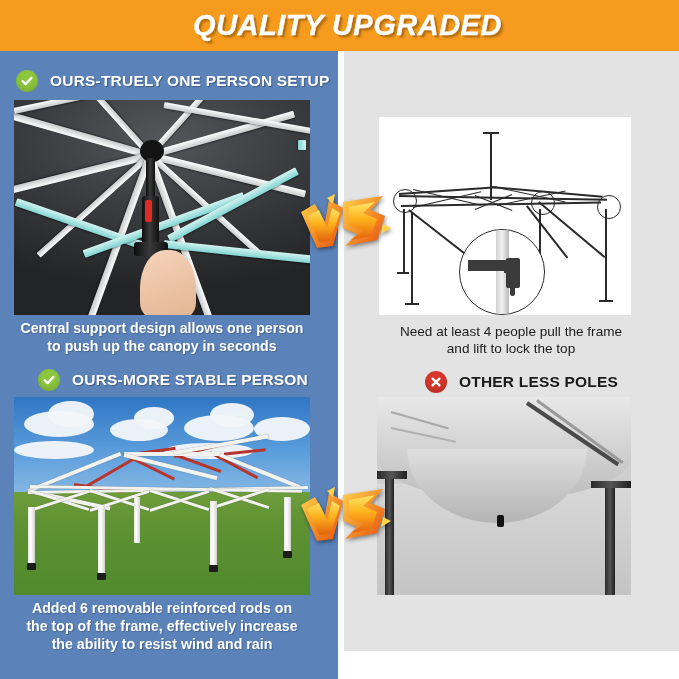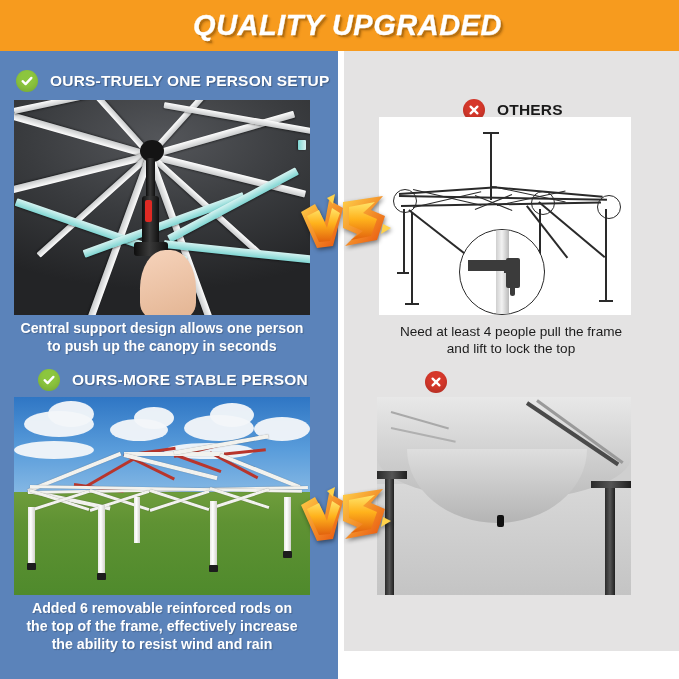--- a/index.html
+++ b/index.html
@@ -211,28 +211,20 @@
     <div class="leg" style="left:270px;top:100px;width:7px;height:56px;"></div>
     <div class="foot" style="left:269px;top:154px;width:9px;height:7px;"></div>
   </div>
 
   <div class="cap light" style="left:12px;top:600px;width:300px;white-space:pre-line;">Added 6 removable reinforced rods on
 the top of the frame, effectively increase
 the ability to resist wind and rain</div>
 
   <div class="panel-right"></div>
 
-  <div class="sec-head other" style="left:463px;top:99px;">
-    <span class="ic cross">
-      <svg width="14" height="14" viewBox="0 0 14 14">
-          <path d="M3.6 3.6 L10.4 10.4 M10.4 3.6 L3.6 10.4" fill="none" stroke="#fff" stroke-width="2.3" stroke-linecap="round"></path>
-        </svg>
-    </span>
-    <span class="label">OTHERS</span>
-  </div>
 
   <div class="media p3" style="left:379px;top:117px;width:252px;height:198px;">
 
     <div class="dline" style="left:111px;top:15px;width:2px;height:68px;"></div>
     <div class="dline" style="left:104px;top:15px;width:16px;height:1.6px;"></div>
 
     <div class="dline" style="left:20px;top:76px;width:98px;height:1.6px;transform:rotate(-4deg);"></div>
     <div class="dline" style="left:112px;top:69px;width:112px;height:1.6px;transform:rotate(5deg);"></div>
     <div class="dline" style="left:20px;top:78px;width:208px;height:1.6px;transform:rotate(1deg);"></div>
     <div class="dline" style="left:22px;top:88px;width:200px;height:1.6px;transform:rotate(-1deg);"></div>
@@ -272,20 +264,21 @@
 
   <div class="cap dark" style="left:350px;top:323px;width:322px;white-space:pre-line;">Need at least 4 people pull the frame
 and lift to lock the top</div>
 
   <div class="sec-head other" style="left:425px;top:371px;">
     <span class="ic cross">
       <svg width="14" height="14" viewBox="0 0 14 14">
           <path d="M3.6 3.6 L10.4 10.4 M10.4 3.6 L3.6 10.4" fill="none" stroke="#fff" stroke-width="2.3" stroke-linecap="round"></path>
         </svg>
     </span>
+    <span class="label">OTHER LESS POLES</span>
   </div>
 
   <div class="media p4" style="left:377px;top:397px;width:254px;height:198px;">
     <div class="wall"></div>
     <div class="ceil"></div>
     <div class="sag" style="left:30px;top:52px;width:180px;height:74px;"></div>
     <div class="seam" style="left:150px;top:4px;width:110px;height:4px;transform:rotate(34deg);background:#4a4a4a;"></div>
     <div class="seam" style="left:160px;top:2px;width:106px;height:3px;transform:rotate(36deg);background:#9a9a9a;"></div>
     <div class="seam" style="left:14px;top:14px;width:60px;height:2px;transform:rotate(16deg);background:#a9a9a9;"></div>
     <div class="seam" style="left:14px;top:30px;width:66px;height:2px;transform:rotate(12deg);background:#b0b0b0;"></div>

